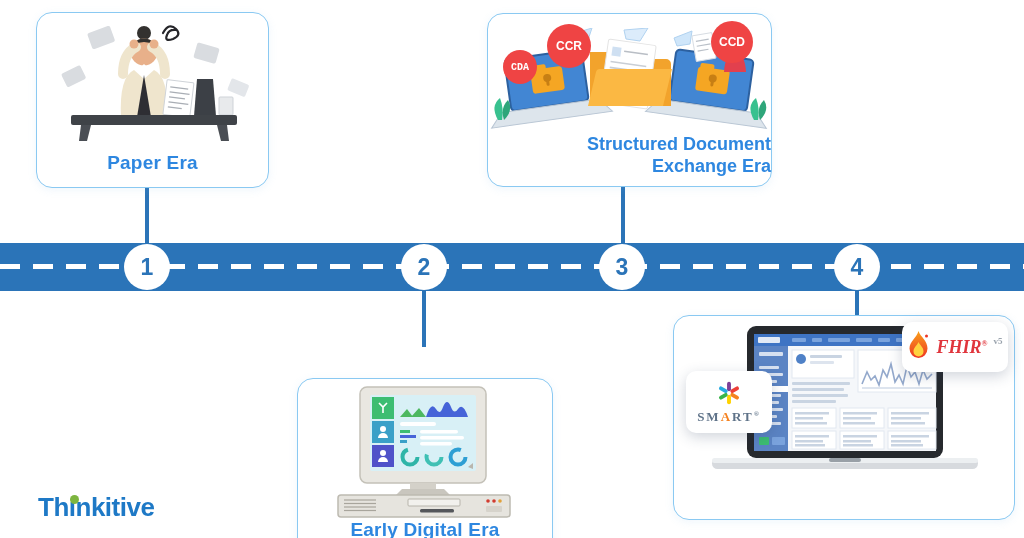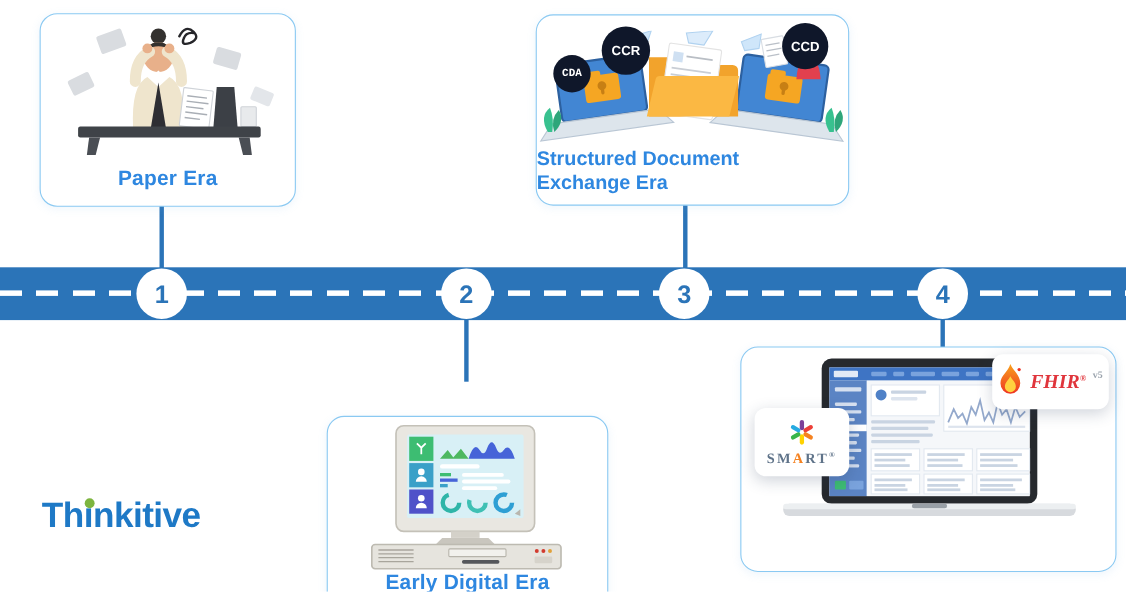--- a/index.html
+++ b/index.html
@@ -31,45 +31,45 @@
   .card-paper { left:36px; top:12px; width:233px; height:176px; }
   .card-structured { left:487px; top:13px; width:285px; height:174px; }
   .card-early { left:297px; top:345px; width:256px; height:177px;margin-top:33px; }
   .card-modern { left:673px; top:315px; width:342px; height:205px; }
   .card svg.illus { position:absolute; left:0; top:6px; }
   .card-label { position:absolute; left:0; right:0; text-align:center; color:#2e87e0;
     font-weight:700; font-size:19px; letter-spacing:0.2px; }
   .card-paper .card-label { bottom:13px; }
   .card-early .card-label { bottom:13px; }
   .card-modern .card-label { bottom:12px; font-size:18px; }
-  .card-structured .label-wrap { position:absolute; left:0; right:0; bottom:9px; text-align:left;margin-top:48px; }
+  .card-structured .label-wrap { position:absolute; left:0; right:0; bottom:9px; text-align:right;margin-top:48px; }
   .card-structured .card-label2 { color:#2e87e0; font-weight:700; font-size:18px; line-height:22px; }
 
   
-  .doc-badge { position:absolute; border-radius:50%; background:#0f172a; color:#fff;
+  .doc-badge { position:absolute; border-radius:50%; background:#ef4444; color:#fff;
     font-weight:700; display:flex; align-items:center; justify-content:center; z-index:3; }
   .b-cda { left:15px; top:36px; width:34px; height:34px; font-size:10px;font-family:Liberation Mono, monospace; }
   .b-ccr { left:59px; top:10px; width:44px; height:44px; font-size:12px; }
   .b-ccd { left:223px; top:7px; width:42px; height:42px; font-size:12px; }
 
   
   .float-badge { position:absolute; background:#fff; border-radius:10px;
     box-shadow:0 4px 14px rgba(40,60,90,0.22); z-index:4;
     display:flex; align-items:center; justify-content:center;font-family:Liberation Serif, serif; }
   .smart-badge { left:12px; top:55px; width:86px; height:62px; flex-direction:column; gap:3px; }
   .smart-word { font-size:13px; font-weight:700; letter-spacing:2px; color:#5f7389; }
   .smart-word .a { color:#f58220; }
   .smart-word sup { font-size:7px; color:#5f7389; }
   .fhir-badge { left:228px; top:6px; width:106px; height:50px; gap:6px; }
   .fhir-word { font-size:18px; font-weight:700; color:#e0353c; font-style:italic; }
   .fhir-word sup { font-size:8px; }
   .fhir-ver { font-size:9px; color:#9aa3ad; font-weight:700; align-self:flex-end; margin-bottom:26px; }
 
   
-  .logo { position:absolute; left:38px; top:450px; font-size:32px; font-weight:700;
+  .logo { position:absolute; left:38px; top:492px; font-size:26px; font-weight:700;
     color:#1e79c6; letter-spacing:-0.5px; }
   .logo .iwrap { position:relative; display:inline-block; }
   .logo .green-dot { position:absolute; left:1px; top:3px; width:9px; height:9px;
     border-radius:50%; background:#7db53f; }
 </style>
 </head>
 <body>
 
 <div class="canvas">
 

